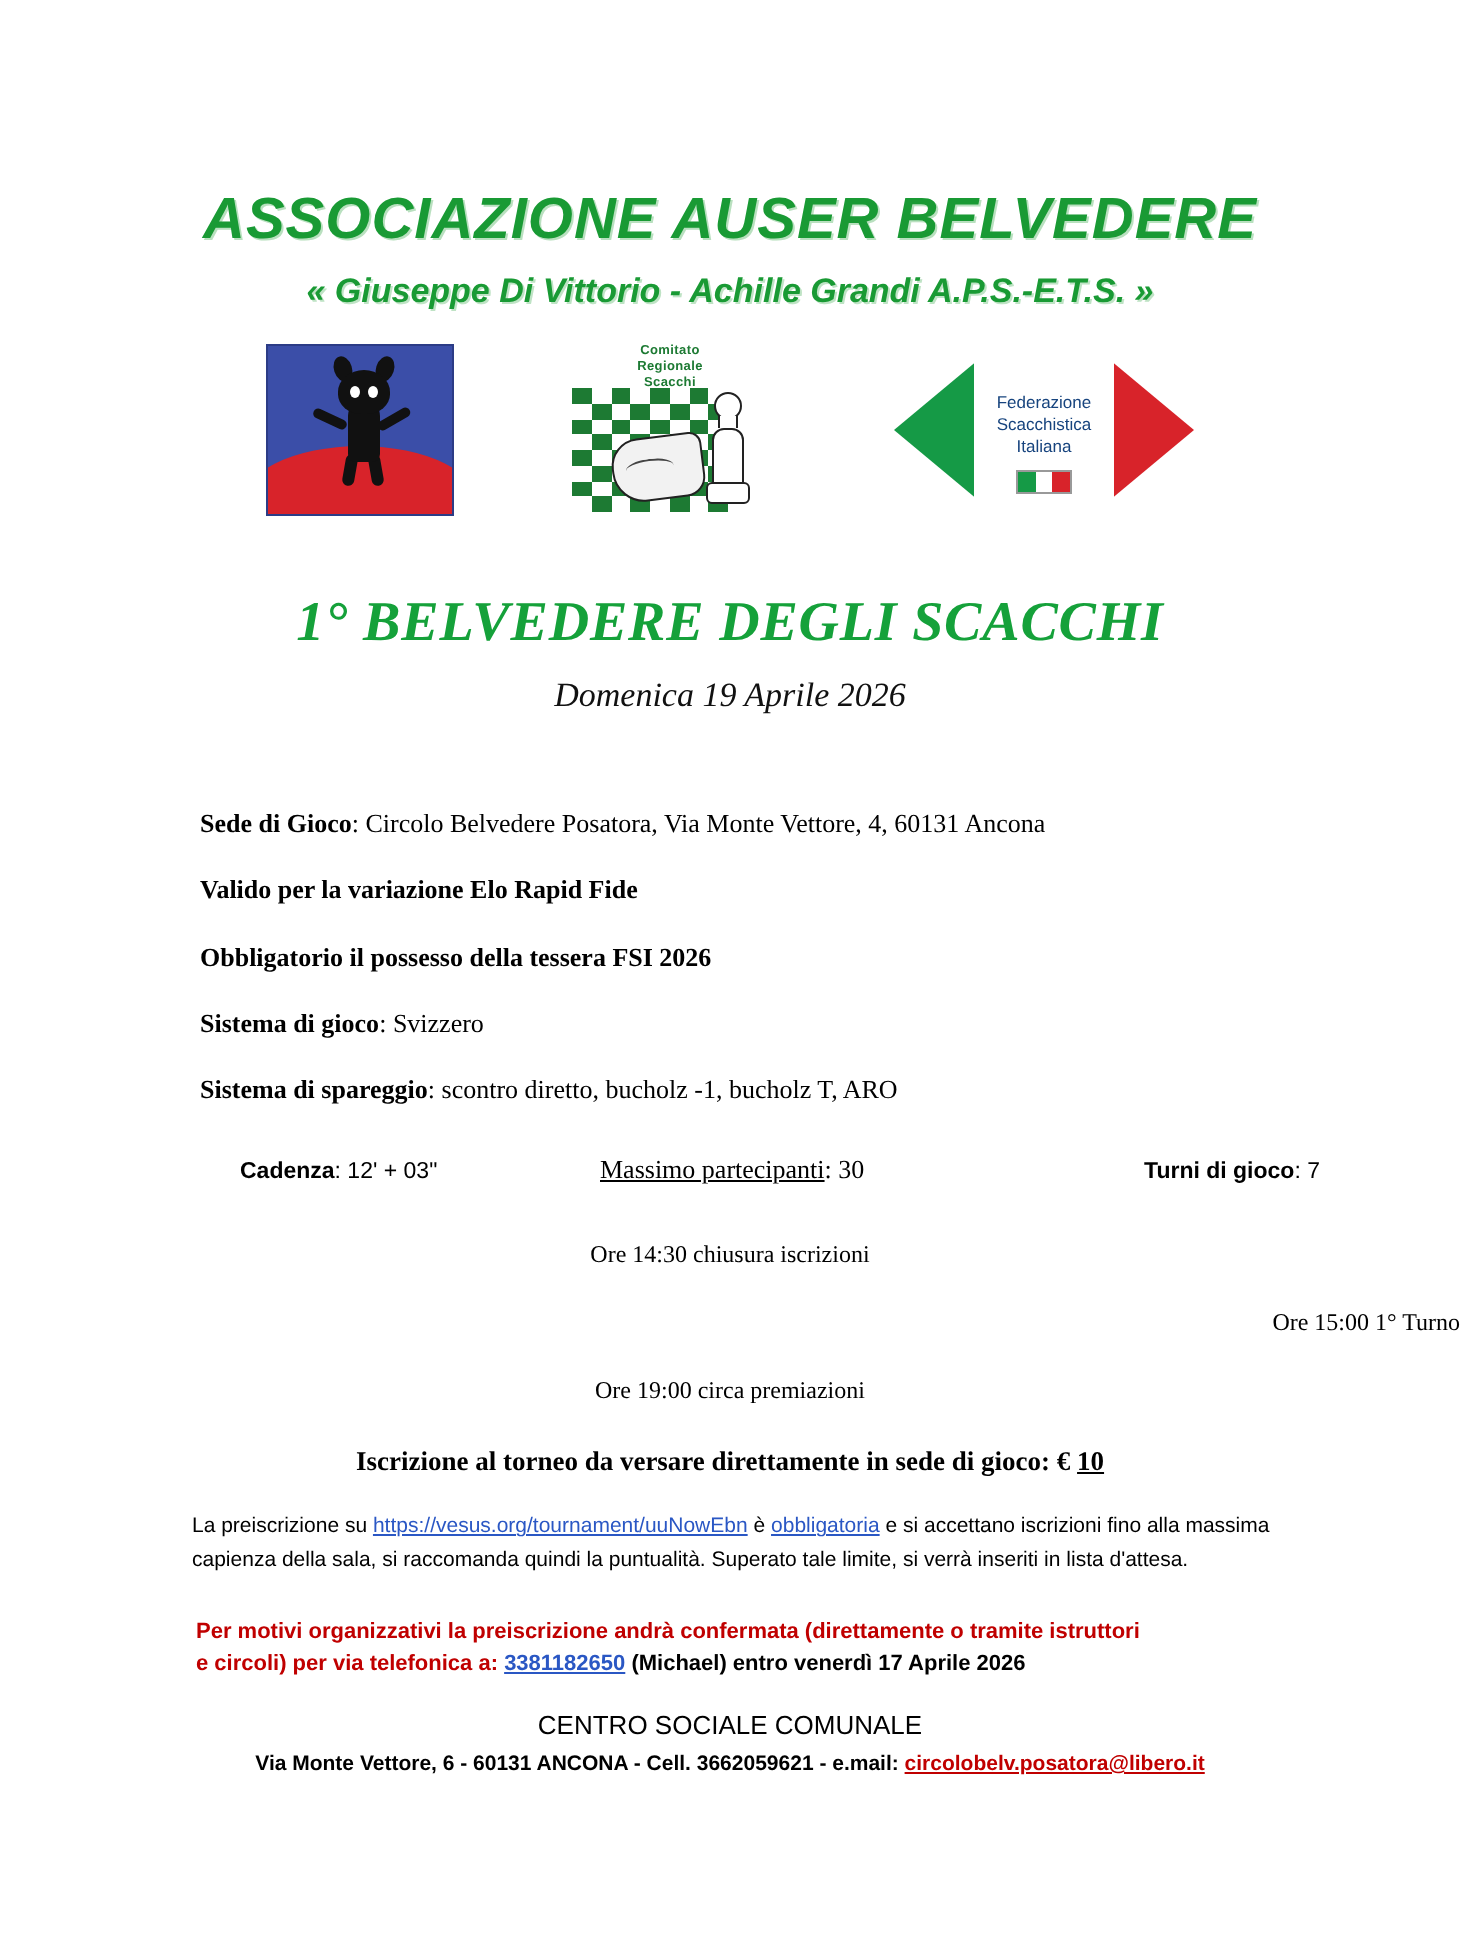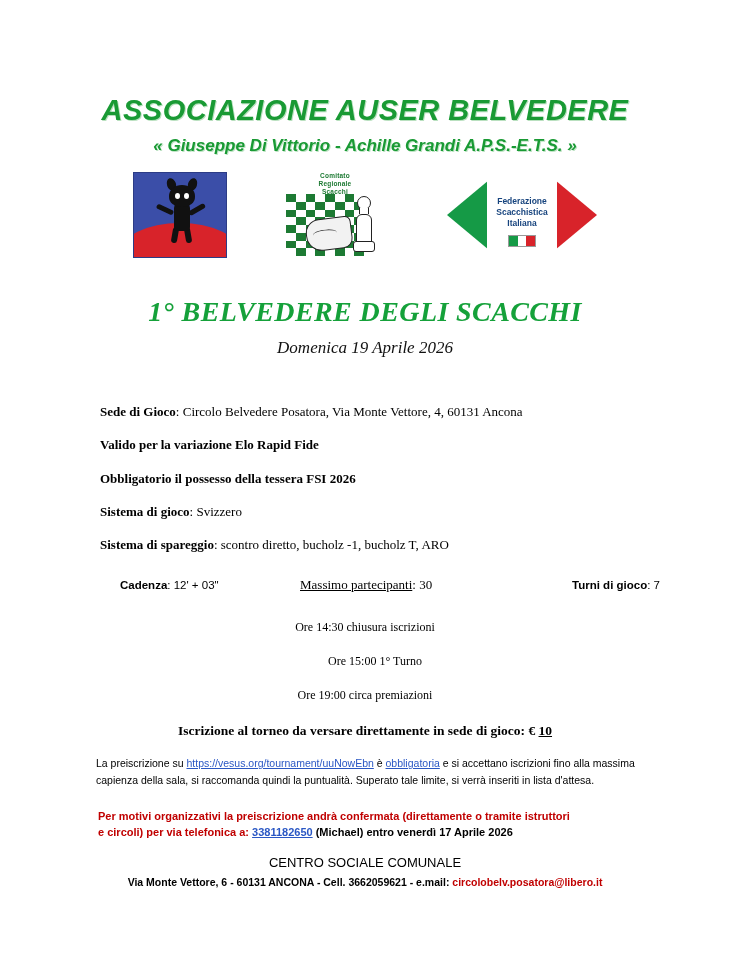--- a/index.html
+++ b/index.html
@@ -232,21 +232,21 @@
   }
   .logo-fsi .fsi-center {
     position: absolute;
     left: 40px; top: 8px;
     width: 70px; height: 70px;
     background: #fff;
     text-align: center;
   }
   .logo-fsi .fsi-text {
     font-size: 8.5px;
-    font-weight: bold;
+    font-weight: normal;
     color: #17447e;
     line-height: 1.3;
     margin-top: 16px;
   }
   .logo-fsi .flag {
     margin: 6px auto 0;
     width: 26px; height: 10px;
     display: flex;
     border: .5px solid #999;
   }
@@ -318,21 +318,21 @@
   
   .schedule {
     margin-top: 28px;
     text-align: center;
     font-size: 12px;
     line-height: 1;
   }
   .schedule div {
     margin-bottom: 22px;
   }
-  .schedule .s2 { padding-left: 20px; }
+  .schedule .s2 { padding-left: 20px; text-align: right; }
 
   
   .fee {
     text-align: center;
     margin-top: 10px;
     font-weight: bold;
     font-size: 13.5px;
   }
 
   
@@ -380,20 +380,21 @@
     font-weight: normal;
     font-size: 13px;
   }
   .footer .f2 {
     margin-top: 6px;
     font-weight: bold;
     font-size: 10.5px;
   }
   .footer .f2 .mail {
     color: #c00000;
+    text-decoration: underline;
     font-weight: bold;
   }
 </style>
 </head>
 <body>
 
 <div class="page">
 
   <div class="title-main">ASSOCIAZIONE AUSER BELVEDERE</div>
   <div class="title-sub">« Giuseppe Di Vittorio - Achille Grandi A.P.S.-E.T.S. »</div>

